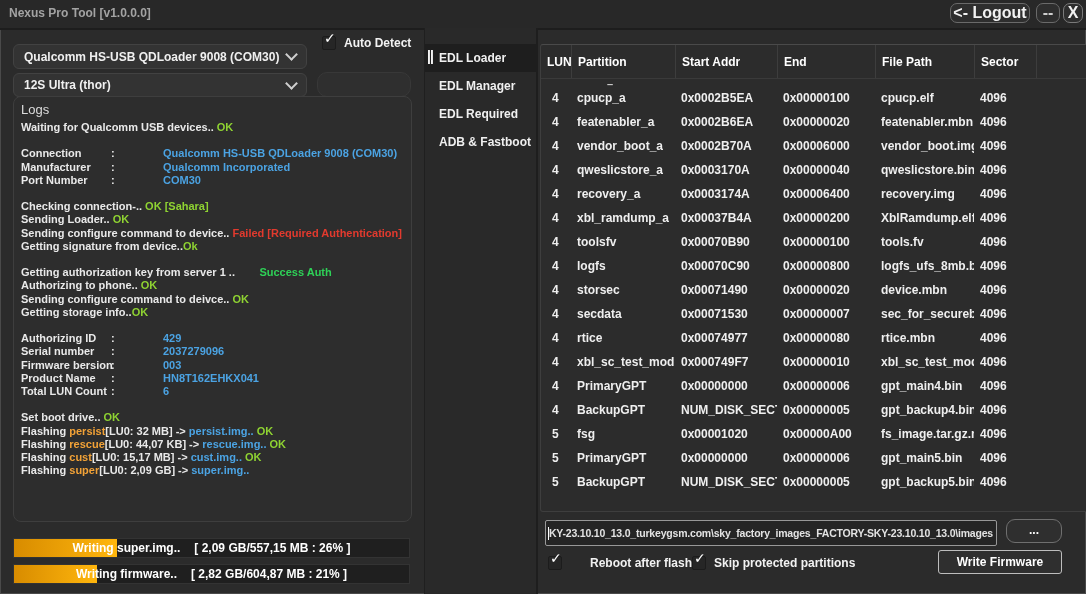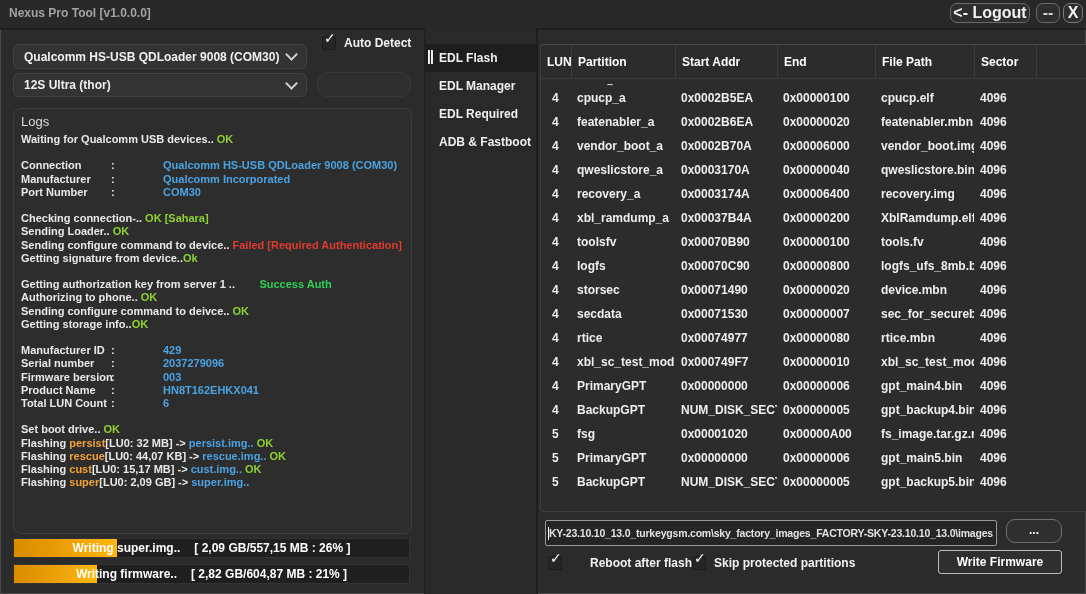--- a/index.html
+++ b/index.html
@@ -22,21 +22,21 @@
       font-size:12px;font-weight:bold;color:#f0f0f0;display:flex;align-items:center;padding:0 10px;}
   .dd-port{left:13px;top:44px;width:294px;height:25px;}
   .dd-model{left:13px;top:73px;width:294px;height:24px;}
   .dd .chev{margin-left:auto;width:7px;height:7px;border-right:2px solid #cfcfcf;border-bottom:2px solid #cfcfcf;transform:rotate(45deg);margin-top:-4px;}
   .checkrow{position:absolute;display:flex;align-items:center;gap:8px;font-size:12px;font-weight:bold;color:#f2f2f2;}
   .chk{position:relative;width:12px;height:12px;background:#262626;border:1px solid #1c1c1c;border-radius:2px;flex:0 0 auto;}
   .chk::after{content:"\2713";position:absolute;left:1px;top:-7px;font-size:14px;font-weight:bold;color:#ffffff;}
   .auto-detect{left:322px;top:36px;}
   .status-box{position:absolute;left:317px;top:72px;width:94px;height:25px;background:#2f2f2f;border:1px solid #383838;border-radius:10px;box-sizing:border-box;}
   
-  .logs{position:absolute;left:13px;top:108px;width:399px;height:426px;box-sizing:border-box;
+  .logs{position:absolute;left:13px;top:96px;width:399px;height:426px;box-sizing:border-box;
         background:#2d2d2d;border:1px solid #3e3e3e;border-radius:8px;padding:5px 0 0 7px;overflow:hidden;}
   .logs-title{font-size:13px;color:#dcdcdc;margin-bottom:4px;}
   .log-line{font-size:11px;font-weight:bold;line-height:13.2px;white-space:pre;}
   .k{display:inline-block;width:90px;}
   .colon{display:inline-block;width:52px;}
   .c-w{color:#e9e9e9}.c-g{color:#8fd332}.c-gs{color:#2ed157}.c-b{color:#4ba3e3}.c-r{color:#e23a2e}.c-o{color:#f2a237}
   
   .bar{position:absolute;left:13px;width:397px;height:20px;background:#1f1f1f;border:1px solid #333;box-sizing:border-box;}
   .bar .fill{position:absolute;left:0;top:0;bottom:0;background:linear-gradient(90deg,#d88c00,#ffb60d);}
   .bar .bartext{position:absolute;left:0;right:0;top:0;bottom:0;display:flex;align-items:center;justify-content:center;gap:14px;
@@ -105,21 +105,21 @@
       <div class="log-line"><span class="c-w">Checking connection-.. </span><span class="c-g">OK [Sahara]</span></div>
       <div class="log-line"><span class="c-w">Sending Loader.. </span><span class="c-g">OK</span></div>
       <div class="log-line"><span class="c-w">Sending configure command to device.. </span><span class="c-r">Failed [Required Authentication]</span></div>
       <div class="log-line"><span class="c-w">Getting signature from device..</span><span class="c-g">Ok</span></div>
       <div class="log-line">&nbsp;</div>
       <div class="log-line"><span class="c-w">Getting authorization key from server 1 ..        </span><span class="c-gs">Success Auth</span></div>
       <div class="log-line"><span class="c-w">Authorizing to phone.. </span><span class="c-g">OK</span></div>
       <div class="log-line"><span class="c-w">Sending configure command to deivce.. </span><span class="c-g">OK</span></div>
       <div class="log-line"><span class="c-w">Getting storage info..</span><span class="c-g">OK</span></div>
       <div class="log-line">&nbsp;</div>
-      <div class="log-line"><span class="k c-w">Manufacturer ID</span><span class="colon c-w">:</span><span class="c-b">429</span></div>
+      <div class="log-line"><span class="k c-w">Authorizing ID</span><span class="colon c-w">:</span><span class="c-b">429</span></div>
       <div class="log-line"><span class="k c-w">Serial number</span><span class="colon c-w">:</span><span class="c-b">2037279096</span></div>
       <div class="log-line"><span class="k c-w">Firmware bersion</span><span class="colon c-w">:</span><span class="c-b">003</span></div>
       <div class="log-line"><span class="k c-w">Product Name</span><span class="colon c-w">:</span><span class="c-b">HN8T162EHKX041</span></div>
       <div class="log-line"><span class="k c-w">Total LUN Count</span><span class="colon c-w">:</span><span class="c-b">6</span></div>
       <div class="log-line">&nbsp;</div>
       <div class="log-line"><span class="c-w">Set boot drive.. </span><span class="c-g">OK</span></div>
       <div class="log-line"><span class="c-w">Flashing </span><span class="c-o">persist</span><span class="c-w">[LU0: 32 MB] -&gt; </span><span class="c-b">persist.img..</span><span class="c-g"> OK</span></div>
       <div class="log-line"><span class="c-w">Flashing </span><span class="c-o">rescue</span><span class="c-w">[LU0: 44,07 KB] -&gt; </span><span class="c-b">rescue.img..</span><span class="c-g"> OK</span></div>
       <div class="log-line"><span class="c-w">Flashing </span><span class="c-o">cust</span><span class="c-w">[LU0: 15,17 MB] -&gt; </span><span class="c-b">cust.img..</span><span class="c-g"> OK</span></div>
       <div class="log-line"><span class="c-w">Flashing </span><span class="c-o">super</span><span class="c-w">[LU0: 2,09 GB] -&gt; </span><span class="c-b">super.img..</span></div>
@@ -139,21 +139,21 @@
       <div class="bartext">
         <span>Writing firmware..</span>
         <span>[ 2,82 GB/604,87 MB : 21% ]</span>
       </div>
     </div>
   </div>
 
 <div class="tabstrip">
     <div class="tab active">
       <span class="marker">||</span>
-      <span>EDL Flash</span>
+      <span>EDL Loader</span>
     </div>
     <div class="tab">
       <span>EDL Manager</span>
     </div>
     <div class="tab">
       <span>EDL Required</span>
     </div>
     <div class="tab">
       <span>ADB &amp; Fastboot</span>
     </div>

